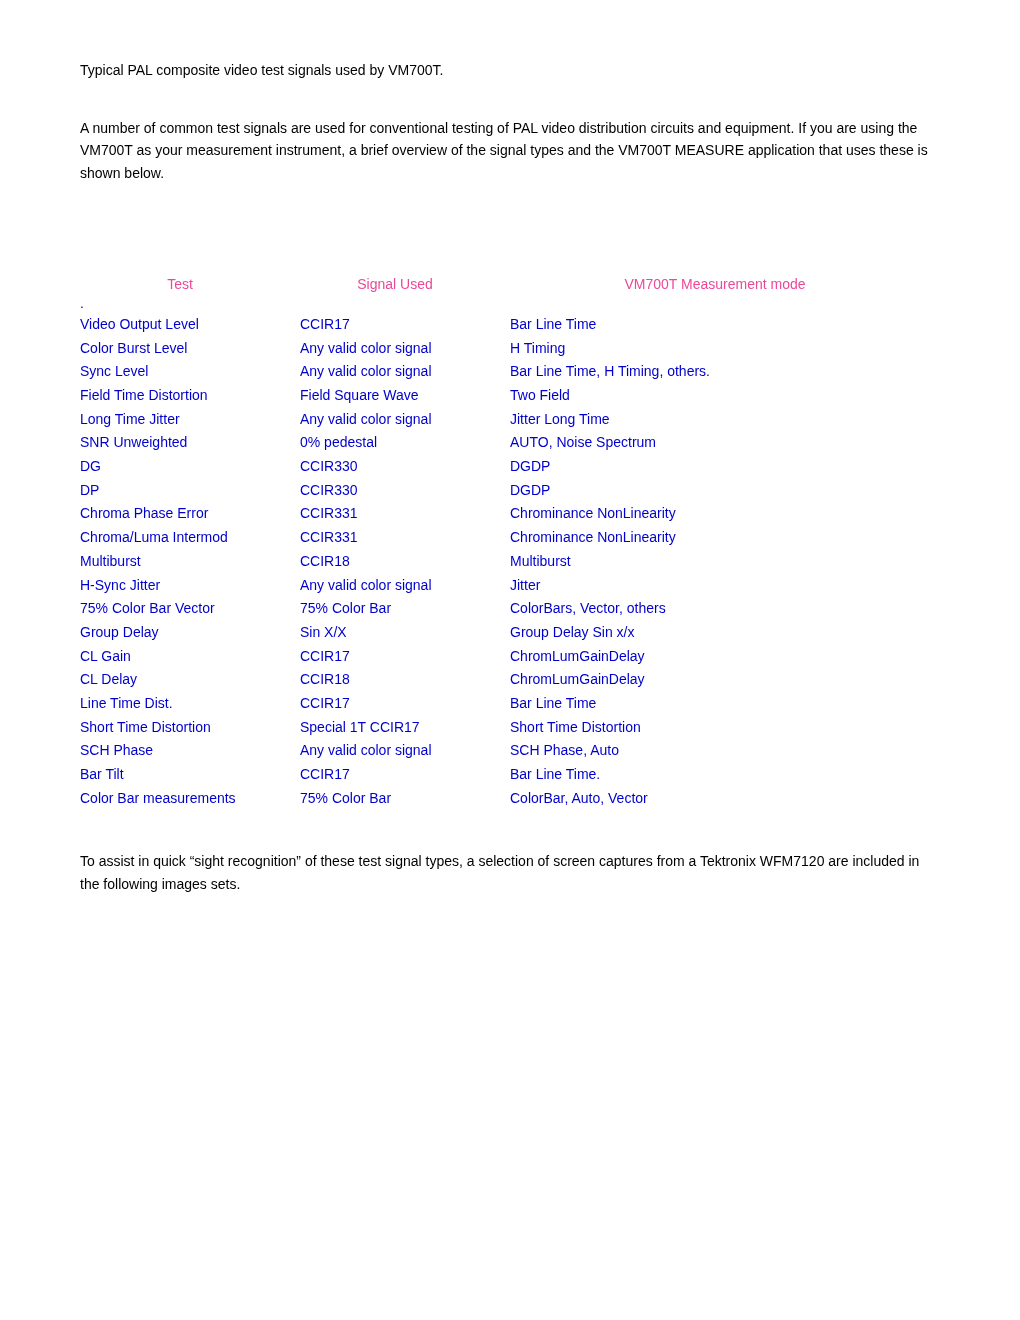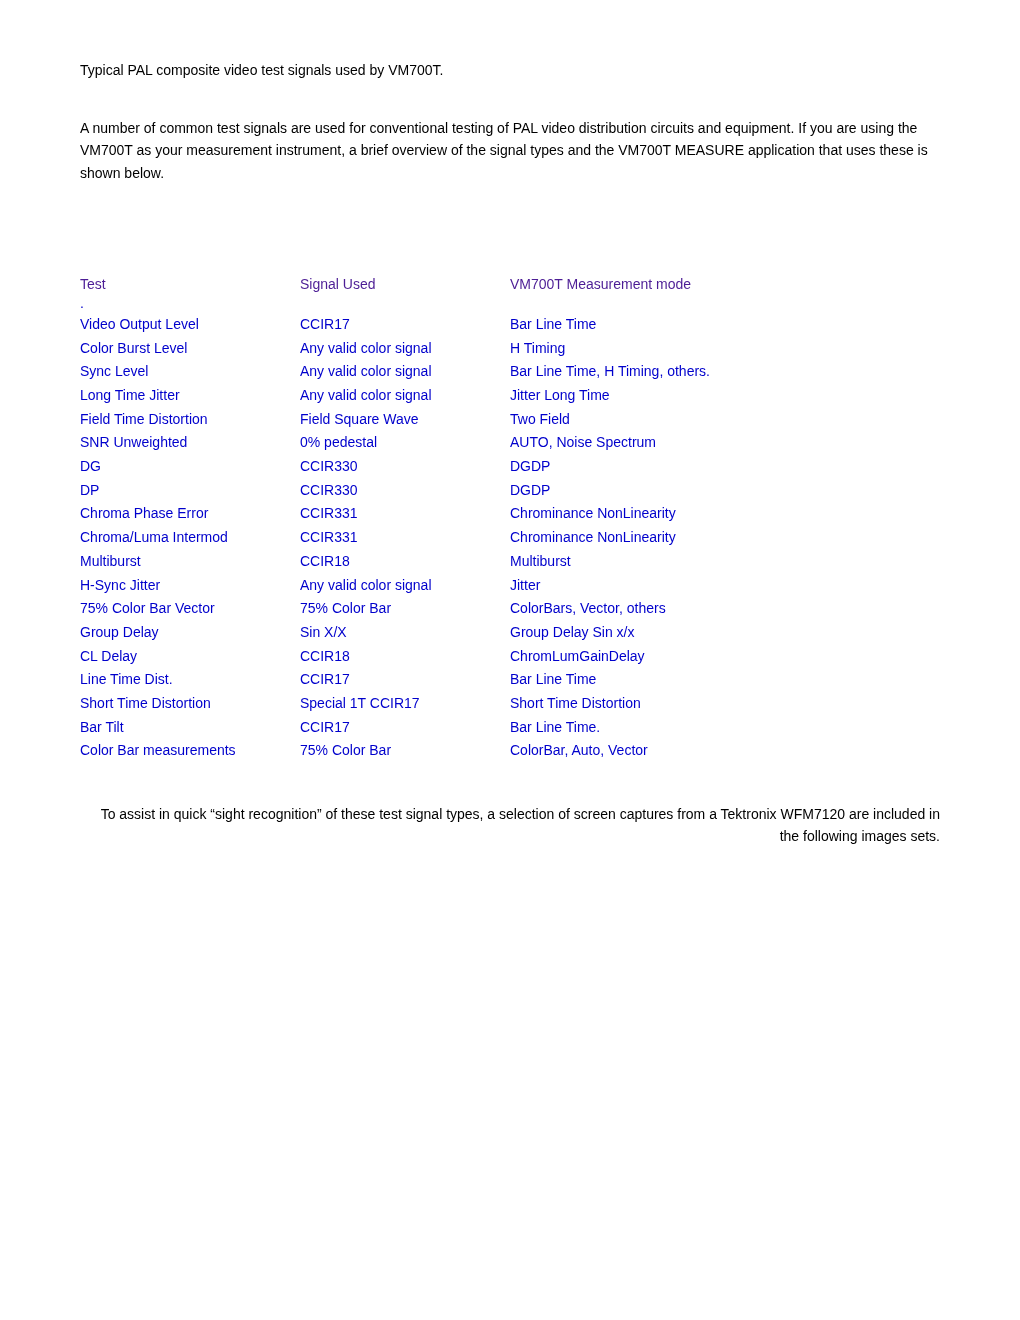--- a/index.html
+++ b/index.html
@@ -21,44 +21,43 @@
     }
     .table-section {
       margin-bottom: 40px;
     }
     .signal-table {
       width: 100%;
       border-collapse: collapse;
       margin-top: 10px;
     }
     .signal-table th {
-      color: #4c1d95;
+      color: #ec4899;
       font-weight: normal;
-      text-align: left;
+      text-align: center;
       padding: 2px 0;
       padding-right: 20px;
       vertical-align: top;
       margin-left: 36px;
     }
     .signal-table td {
       color: #0000cc;
       text-align: left;
       padding: 1px 0;
       padding-right: 20px;
       vertical-align: top;
       line-height: 1.55;
     }
     .col1 { width: 220px; }
     .col2 { width: 210px; }
     .col3 { width: auto; }
     .dot-row td { line-height: 1.2; }
     .outro-text {
       margin-top: 20px;
       line-height: 1.6;
-      text-align: right;
     }
   </style>
 </head>
 <body>
 
 
 
 <p class="intro-text">Typical PAL composite video test signals used by VM700T.</p>
 <br>
 <p class="intro-block">A number of common test signals are used for conventional testing of PAL video distribution circuits and equipment.  If you are using the VM700T as your measurement instrument, a brief overview of the signal types and the VM700T MEASURE application that uses these is shown below.</p>
@@ -87,28 +86,28 @@
           <td class="col1">Color Burst Level</td>
           <td class="col2">Any valid color signal</td>
           <td class="col3">H Timing</td>
         </tr>
         <tr>
           <td class="col1">Sync Level</td>
           <td class="col2">Any valid color signal</td>
           <td class="col3">Bar Line Time, H Timing, others.</td>
         </tr>
         <tr>
+          <td class="col1">Field Time Distortion</td>
+          <td class="col2">Field Square Wave</td>
+          <td class="col3">Two Field</td>
+        </tr>
+        <tr>
           <td class="col1">Long Time Jitter</td>
           <td class="col2">Any valid color signal</td>
           <td class="col3">Jitter Long Time</td>
-        </tr>
-        <tr>
-          <td class="col1">Field Time Distortion</td>
-          <td class="col2">Field Square Wave</td>
-          <td class="col3">Two Field</td>
         </tr>
         <tr>
           <td class="col1">SNR Unweighted</td>
           <td class="col2">0% pedestal</td>
           <td class="col3">AUTO, Noise Spectrum</td>
         </tr>
         <tr>
           <td class="col1">DG</td>
           <td class="col2">CCIR330</td>
           <td class="col3">DGDP</td>
@@ -142,33 +141,43 @@
           <td class="col1">75% Color Bar Vector</td>
           <td class="col2">75% Color Bar</td>
           <td class="col3">ColorBars, Vector, others</td>
         </tr>
         <tr>
           <td class="col1">Group Delay</td>
           <td class="col2">Sin X/X</td>
           <td class="col3">Group Delay Sin x/x</td>
         </tr>
         <tr>
+          <td class="col1">CL Gain</td>
+          <td class="col2">CCIR17</td>
+          <td class="col3">ChromLumGainDelay</td>
+        </tr>
+        <tr>
           <td class="col1">CL Delay</td>
           <td class="col2">CCIR18</td>
           <td class="col3">ChromLumGainDelay</td>
         </tr>
         <tr>
           <td class="col1">Line Time Dist.</td>
           <td class="col2">CCIR17</td>
           <td class="col3">Bar Line Time</td>
         </tr>
         <tr>
           <td class="col1">Short Time Distortion</td>
           <td class="col2">Special 1T CCIR17</td>
           <td class="col3">Short Time Distortion</td>
+        </tr>
+        <tr>
+          <td class="col1">SCH Phase</td>
+          <td class="col2">Any valid color signal</td>
+          <td class="col3">SCH Phase, Auto</td>
         </tr>
         <tr>
           <td class="col1">Bar Tilt</td>
           <td class="col2">CCIR17</td>
           <td class="col3">Bar Line Time.</td>
         </tr>
         <tr>
           <td class="col1">Color Bar measurements</td>
           <td class="col2">75% Color Bar</td>
           <td class="col3">ColorBar, Auto, Vector</td>

